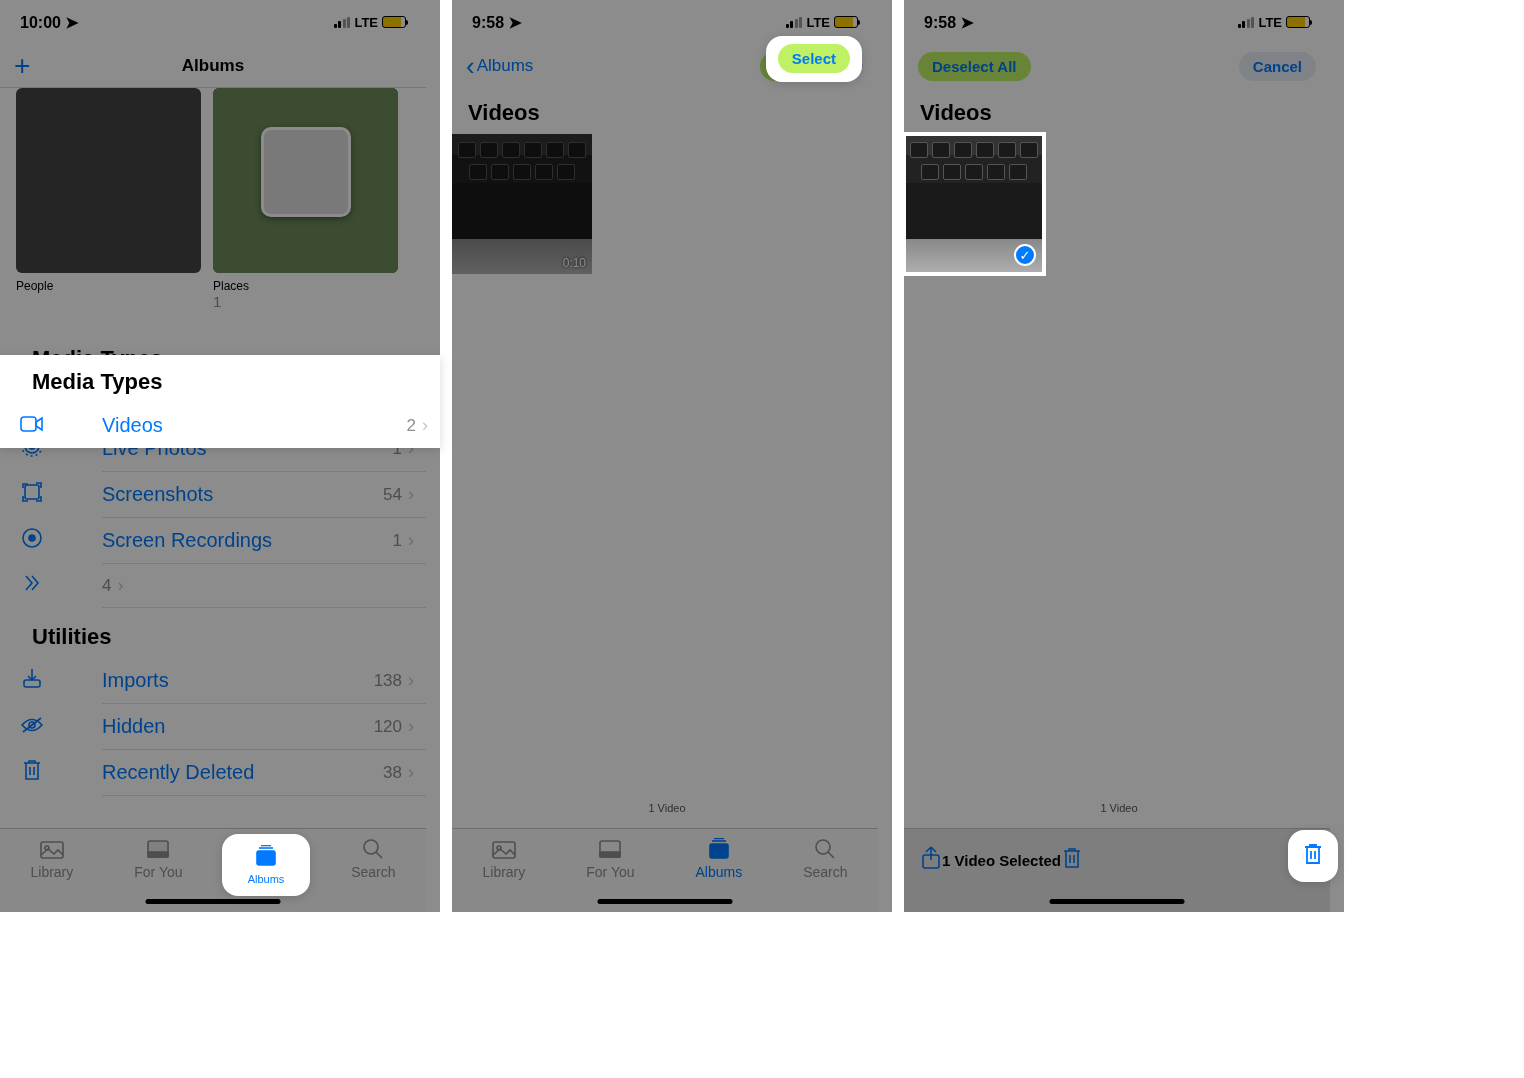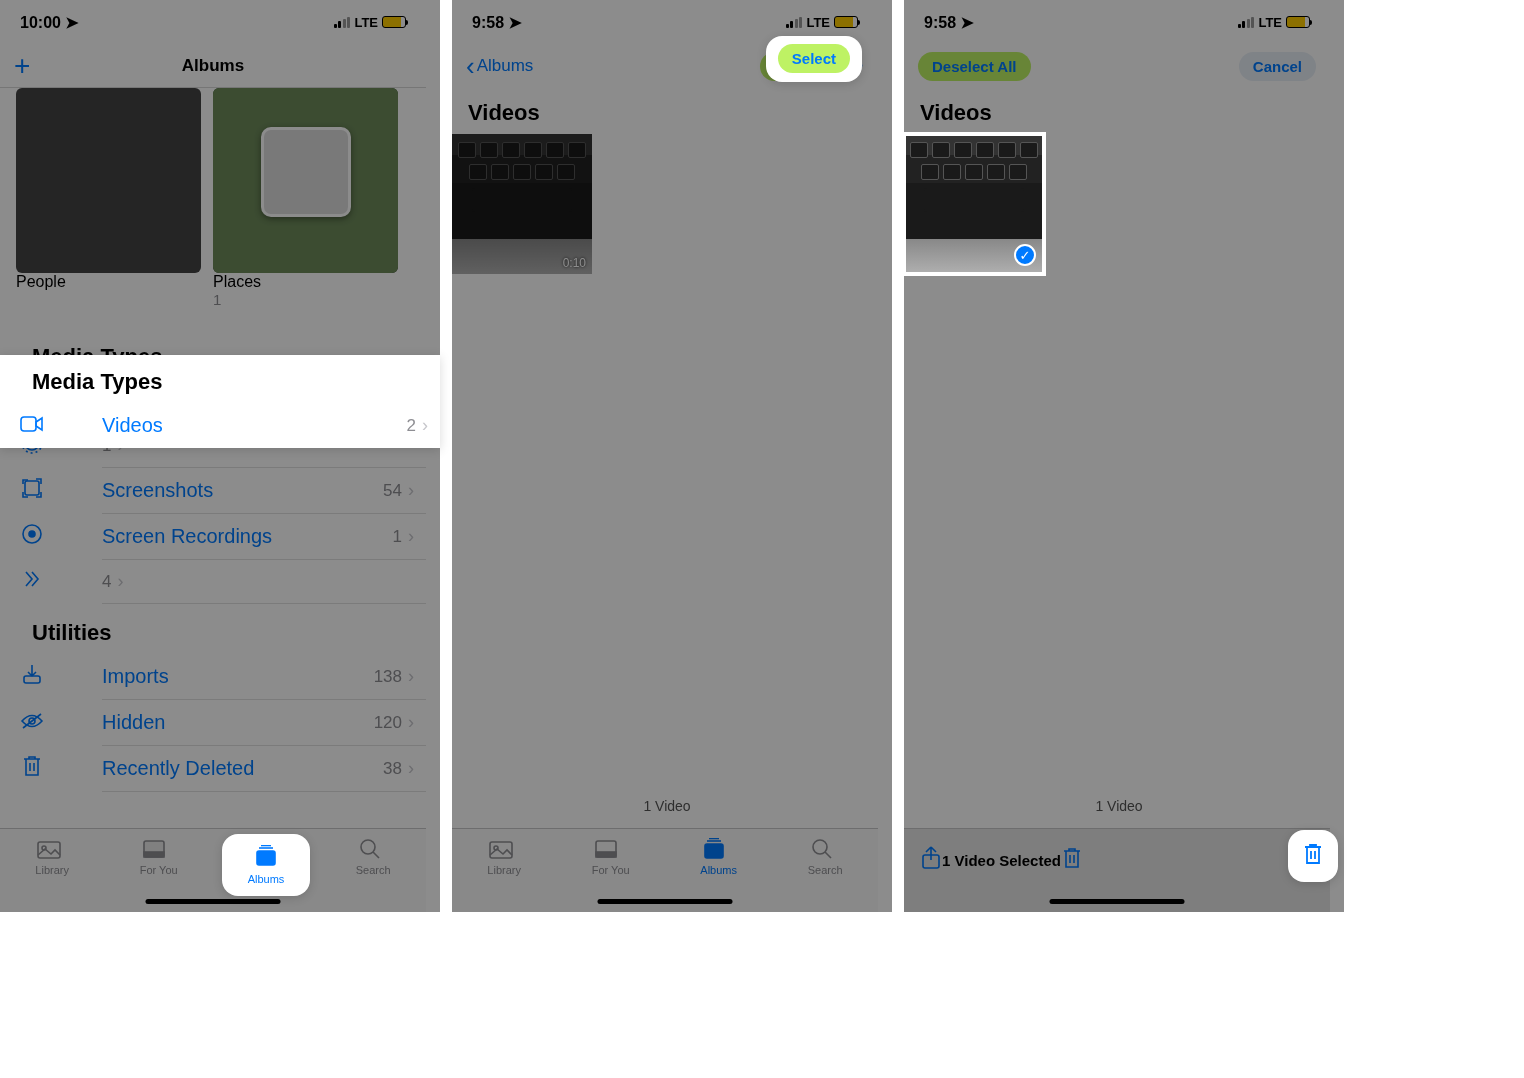--- a/index.html
+++ b/index.html
@@ -25,47 +25,47 @@
 .back { color:#007aff; font-size:17px; display:flex; align-items:center;}
 .back .chev { font-size:26px; font-weight:300; margin-right:2px;}
 .pill { background:#bef264; color:#007aff; font-size:15px; font-weight:600; padding:6px 14px; border-radius:16px;}
 .more { color:#007aff; font-size:18px; letter-spacing:1px; margin-left:10px;}
 
 .large-title { font-size:22px; font-weight:700; padding:12px 16px 8px;}
 .albums-row { display:flex; gap:12px; padding:0 16px 20px;}
 .album-card { width:185px;}
 .album-thumb { height:185px; background:#444; border-radius:6px; position:relative;}
 .album-thumb.places { background:linear-gradient(#3a5a3a,#3a3a3a);}
-.album-label { font-size:16px; }
+.album-label { font-size:12px; margin-top:6px;}
 .album-count { font-size:15px; color:#8e8e93;}
 
 .section-hdr { font-size:22px; font-weight:700; padding:16px 16px 8px;margin-left:16px;}
 
 .tabbar { position:absolute; bottom:0; left:0; right:0; height:84px; border-top:0.5px solid #c6c6c8; background:#f9f9f9; display:flex; justify-content:space-around; padding-top:8px;}
-.tab { display:flex; flex-direction:column; align-items:flex-start; gap:3px; color:#8e8e93; font-size:11px;}
+.tab { display:flex; flex-direction:column; align-items:center; gap:3px; color:#8e8e93; font-size:14px;}
 .tab.active { color:#007aff;}
 .tab .ticn { width:28px; height:24px; display:flex; align-items:center; justify-content:center;}
 .homebar { position:absolute; bottom:8px; left:50%; transform:translateX(-50%); width:135px; height:5px; background:#000; border-radius:3px;}
 
 .hl { position:absolute; background:#fff; border-radius:16px; z-index:60; box-shadow:0 2px 10px rgba(0,0,0,0.15);}
 
 .vid-thumb { width:140px; height:140px; background:linear-gradient(#333 0%,#333 15%,#222 15%,#222 35%,#1a1a1a 35%,#1a1a1a 75%,#888 75%,#b0b0b0 100%); position:relative; margin:0;}
 .vid-thumb .dur { position:absolute; bottom:4px; right:6px; color:#fff; font-size:12px; text-shadow:0 0 3px #000;}
 .keys { position:absolute; top:8px; left:0; right:0; display:flex; gap:4px; justify-content:center;}
 .keys span { width:18px; height:16px; background:#1a1a1a; border-radius:2px; border:1px solid #555;}
 .keys2 { top:30px;}
 .spacebar { position:absolute; top:54px; left:20px; right:20px; height:24px; background:#1a1a1a; border-radius:3px;}
 .check { position:absolute; bottom:8px; right:8px; width:22px; height:22px; background:#007aff; border-radius:50%; border:2px solid #fff; display:flex; align-items:center; justify-content:center; color:#fff; font-size:13px; z-index:65;}
 .sel-outline { outline:4px solid #fff; outline-offset:-2px;}
 
 .btmbar { position:absolute; bottom:0; left:0; right:0; height:84px; border-top:0.5px solid #c6c6c8; background:#e5e5e5; display:flex; align-items:center; justify-content:flex-start; padding:0 16px 20px;}
 .sharebtn { color:#007aff; font-size:22px;}
 .trashbtn { color:#007aff; font-size:22px;}
 .btmtxt { font-size:15px; font-weight:600;}
-.footer-count { text-align:center; font-size:14px; color:#555; position:absolute; bottom:98px; left:4px; right:0;}
+.footer-count { text-align:center; font-size:11px; color:#555; position:absolute; bottom:98px; left:4px; right:0;}
 .list { padding:0;}
 .row-inner { margin-left:54px; border-bottom:0.5px solid #e0e0e0; padding:11px 12px 11px 0; display:flex; align-items:center; flex:1;}
 .lrow { display:flex; align-items:center; padding-left:16px;}
 .lrow .icn{width:32px;text-align:center;color:#007aff;font-size:22px;}
 .lrow .row-inner .lbl{flex:1;color:#007aff;font-size:20px;}
 .lrow .row-inner .cnt{color:#8e8e93;font-size:17px;margin-right:6px;}
 .lrow .row-inner .chv{color:#c7c7cc;font-size:18px;}
 .pmap { position:absolute; inset:0; border-radius:6px; background:#6d8a5a;}
 .ppin { position:absolute; top:50%; left:50%; transform:translate(-50%,-60%); width:90px; height:90px; background:#ddd; border:3px solid #fff; border-radius:10px; box-shadow:0 2px 6px rgba(0,0,0,0.4);}
 
@@ -123,20 +123,21 @@
             <span class="chv">›</span>
           </span>
         </div>
         <div class="lrow">
           <span class="icn"><svg width="22" height="22" viewBox="0 0 22 22">
               <circle cx="11" cy="11" r="3" fill="currentColor"></circle>
               <circle cx="11" cy="11" r="7"></circle>
               <circle cx="11" cy="11" r="10" stroke-dasharray="2 3"></circle>
             </svg></span>
           <span class="row-inner">
+            <span class="lbl">Live Photos</span>
             <span class="cnt">1</span>
             <span class="chv">›</span>
           </span>
         </div>
         <div class="lrow">
           <span class="icn"><svg width="22" height="22" viewBox="0 0 22 22">
               <rect x="4" y="4" width="14" height="14" rx="2"></rect>
               <path d="M2 7 V3 H7 M15 2 H20 V7 M20 15 V20 H15 M7 20 H2 V15"></path>
             </svg></span>
           <span class="row-inner">

